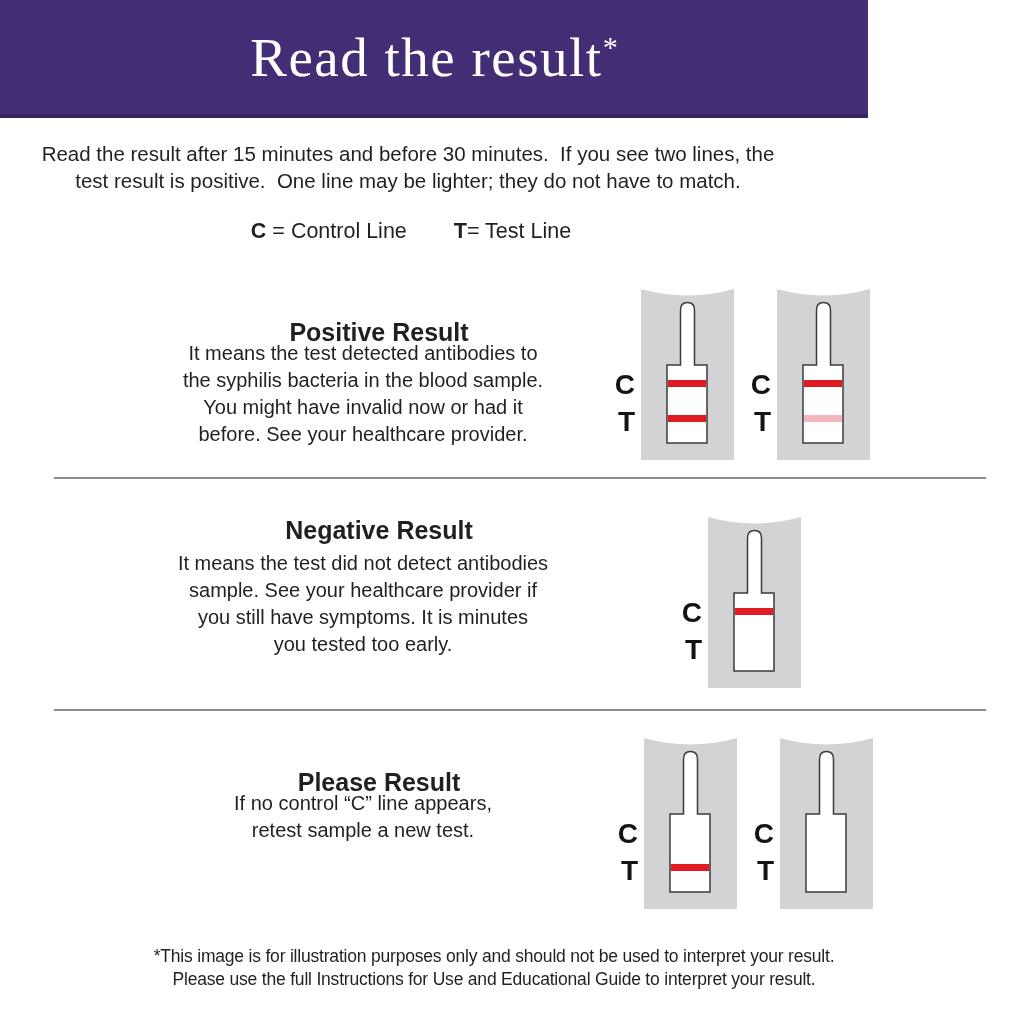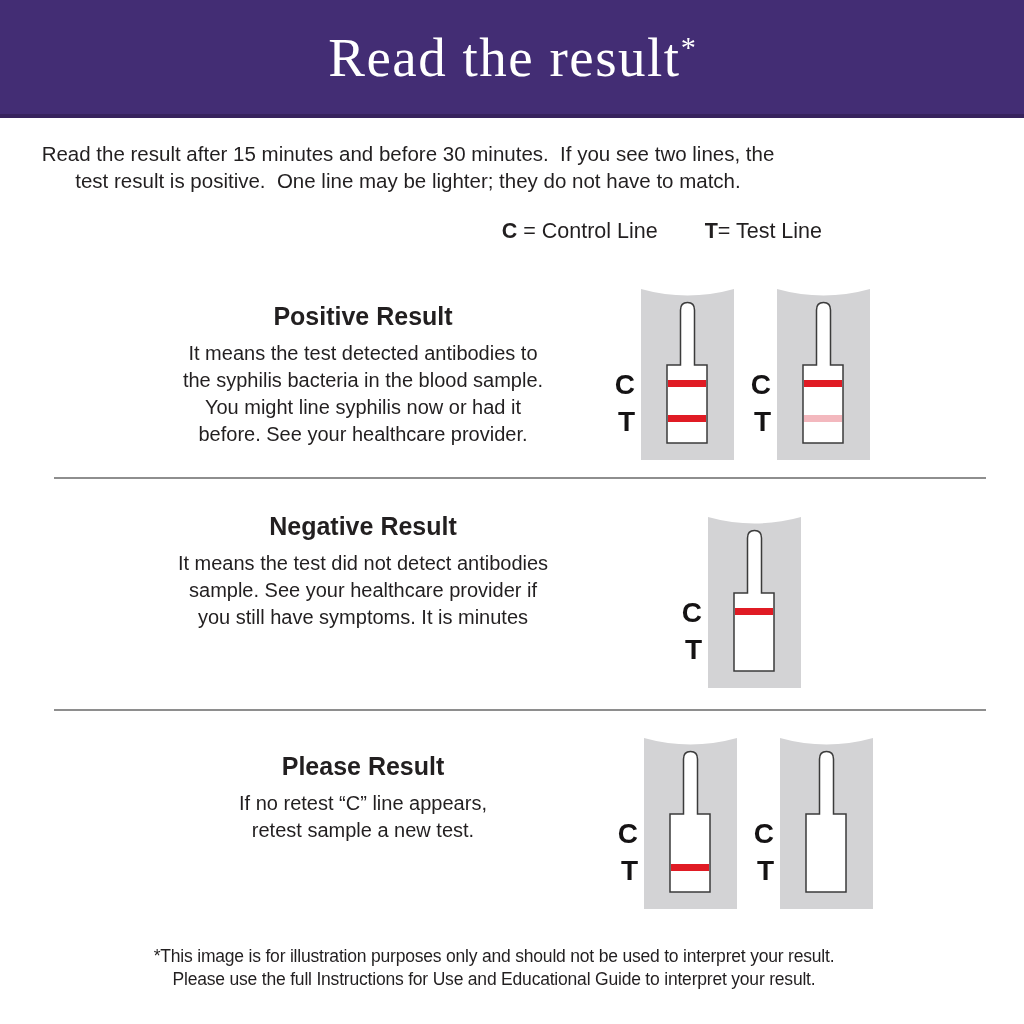--- a/index.html
+++ b/index.html
@@ -2,39 +2,39 @@
 <html style="--banner-purple: #432D74; --banner-purple-dark: #37235D; --text: #221F20; --cassette-gray: #D3D3D5; --window-stroke: #3B3B3B; --line-strong: #E01B24; --line-faint: #F3B8BE; --divider: #8E8E8E;"><head>
 <meta charset="utf-8">
 <style>
   html,body{margin:0;padding:0;}
   body{
     width:1024px;height:1024px;position:relative;overflow:hidden;
     background:#ffffff;color:var(--text,#221F20);
     font-family:"Liberation Sans",sans-serif;
   }
   .banner{
-    position:absolute;top:0;left:0;width:1024px;height:118px;box-sizing:border-box;
+    position:absolute;top:0;left:0;width:868px;height:118px;box-sizing:border-box;
     background:var(--banner-purple,#432D74);
     border-bottom:4px solid var(--banner-purple-dark,#37235D);
     display:flex;align-items:center;justify-content:center;
   }
   .banner h1{
     margin:0;font-family:"Liberation Serif",serif;font-weight:400;
     font-size:55px;color:#ffffff;letter-spacing:1.5px;
   }
   .banner h1 sup{font-size:55%;vertical-align:super;letter-spacing:0;}
   .intro{position:absolute;top:140px;left:0;width:816px;text-align:center;
     font-size:20.5px;line-height:27px;}
   .intro .line{white-space:pre;}
-  .legend{position:absolute;top:219px;left:0;width:822px;text-align:right;
+  .legend{position:absolute;top:219px;left:0;width:822px;text-align:center;
     font-size:21.5px;}
   .legend span{white-space:pre;}
   .legend b{font-weight:700;}
   .legend .gap{margin-left:47px;}
-  .sec-title{position:absolute;left:103px;width:520px;margin:0;text-align:center;
+  .sec-title{position:absolute;left:103px;width:520px;margin:16px;text-align:center;
     font-size:25px;font-weight:700;}
   .sec-body{position:absolute;left:103px;width:520px;text-align:center;
     font-size:20px;line-height:27px;}
   .sec-body div{white-space:nowrap;}
   .divider{position:absolute;left:54px;width:932px;height:2px;
     background:var(--divider,#8E8E8E);}
   .figures{position:absolute;display:flex;gap:13px;}
   .cassette-fig{display:flex;}
   .ct-labels{position:relative;width:24px;height:174px;margin-right:6px;}
   .ct-labels .lbl{position:absolute;right:0;font-size:28px;line-height:28px;
@@ -61,21 +61,21 @@
   </div>
 
   <div class="legend">
     <span><b>C</b><span> = Control Line</span></span><span class="gap"><b>T</b><span>= Test Line</span></span>
   </div>
 
   <h2 class="sec-title" style="top:302px">Positive Result</h2>
   <div class="sec-body" style="top:340px">
     <div>It means the test detected antibodies to</div>
     <div>the syphilis bacteria in the blood sample.</div>
-    <div>You might line syphilis now or had it</div>
+    <div>You might have invalid now or had it</div>
     <div>before. See your healthcare provider.</div>
   </div>
   <div class="figures" style="left:611px;top:286px">
     <div class="cassette-fig">
       <div class="ct-labels">
         <span class="lbl lbl-c">C</span>
         <span class="lbl lbl-t">T</span>
       </div>
       <svg class="cassette" width="93" height="174" viewBox="0 0 93 174">
         <path class="shell" d="M0,3 Q46.5,16 93,3 L93,174 L0,174 Z"></path>
@@ -93,46 +93,47 @@
         <path class="shell" d="M0,3 Q46.5,16 93,3 L93,174 L0,174 Z"></path>
         <path class="window" d="M26,79 L39.5,79 L39.5,24 Q39.5,16.5 46.5,16.5 Q53.5,16.5 53.5,24 L53.5,79 L66,79 L66,157 L26,157 Z"></path>
         <rect class="c-line" x="27" y="94" width="38" height="7" fill="#E01B24"></rect>
         <rect class="t-line" x="27" y="129" width="38" height="7" fill="#F3B8BE"></rect>
       </svg>
     </div>
   </div>
 
   <div class="divider" style="top:477px"></div>
 
-  <h2 class="sec-title" style="top:512px">Negative Result</h2>
+  <h2 class="sec-title" style="top:500px">Negative Result</h2>
   <div class="sec-body" style="top:550px">
     <div>It means the test did not detect antibodies</div>
     <div>sample. See your healthcare provider if</div>
     <div>you still have symptoms. It is minutes</div>
+    <div>you tested too early.</div>
   </div>
   <div class="figures" style="left:678px;top:514px">
     <div class="cassette-fig">
       <div class="ct-labels">
         <span class="lbl lbl-c">C</span>
         <span class="lbl lbl-t">T</span>
       </div>
       <svg class="cassette" width="93" height="174" viewBox="0 0 93 174">
         <path class="shell" d="M0,3 Q46.5,16 93,3 L93,174 L0,174 Z"></path>
         <path class="window" d="M26,79 L39.5,79 L39.5,24 Q39.5,16.5 46.5,16.5 Q53.5,16.5 53.5,24 L53.5,79 L66,79 L66,157 L26,157 Z"></path>
         <rect class="c-line" x="27" y="94" width="38" height="7" fill="#E01B24"></rect>
         <rect class="t-line" x="27" y="129" width="38" height="7" display="none"></rect>
       </svg>
     </div>
   </div>
 
   <div class="divider" style="top:709px"></div>
 
   <h2 class="sec-title" style="top:752px">Please Result</h2>
   <div class="sec-body" style="top:790px">
-    <div>If no retest “C” line appears,</div>
+    <div>If no control “C” line appears,</div>
     <div>retest sample a new test.</div>
   </div>
   <div class="figures" style="left:614px;top:735px">
     <div class="cassette-fig">
       <div class="ct-labels">
         <span class="lbl lbl-c">C</span>
         <span class="lbl lbl-t">T</span>
       </div>
       <svg class="cassette" width="93" height="174" viewBox="0 0 93 174">
         <path class="shell" d="M0,3 Q46.5,16 93,3 L93,174 L0,174 Z"></path>

